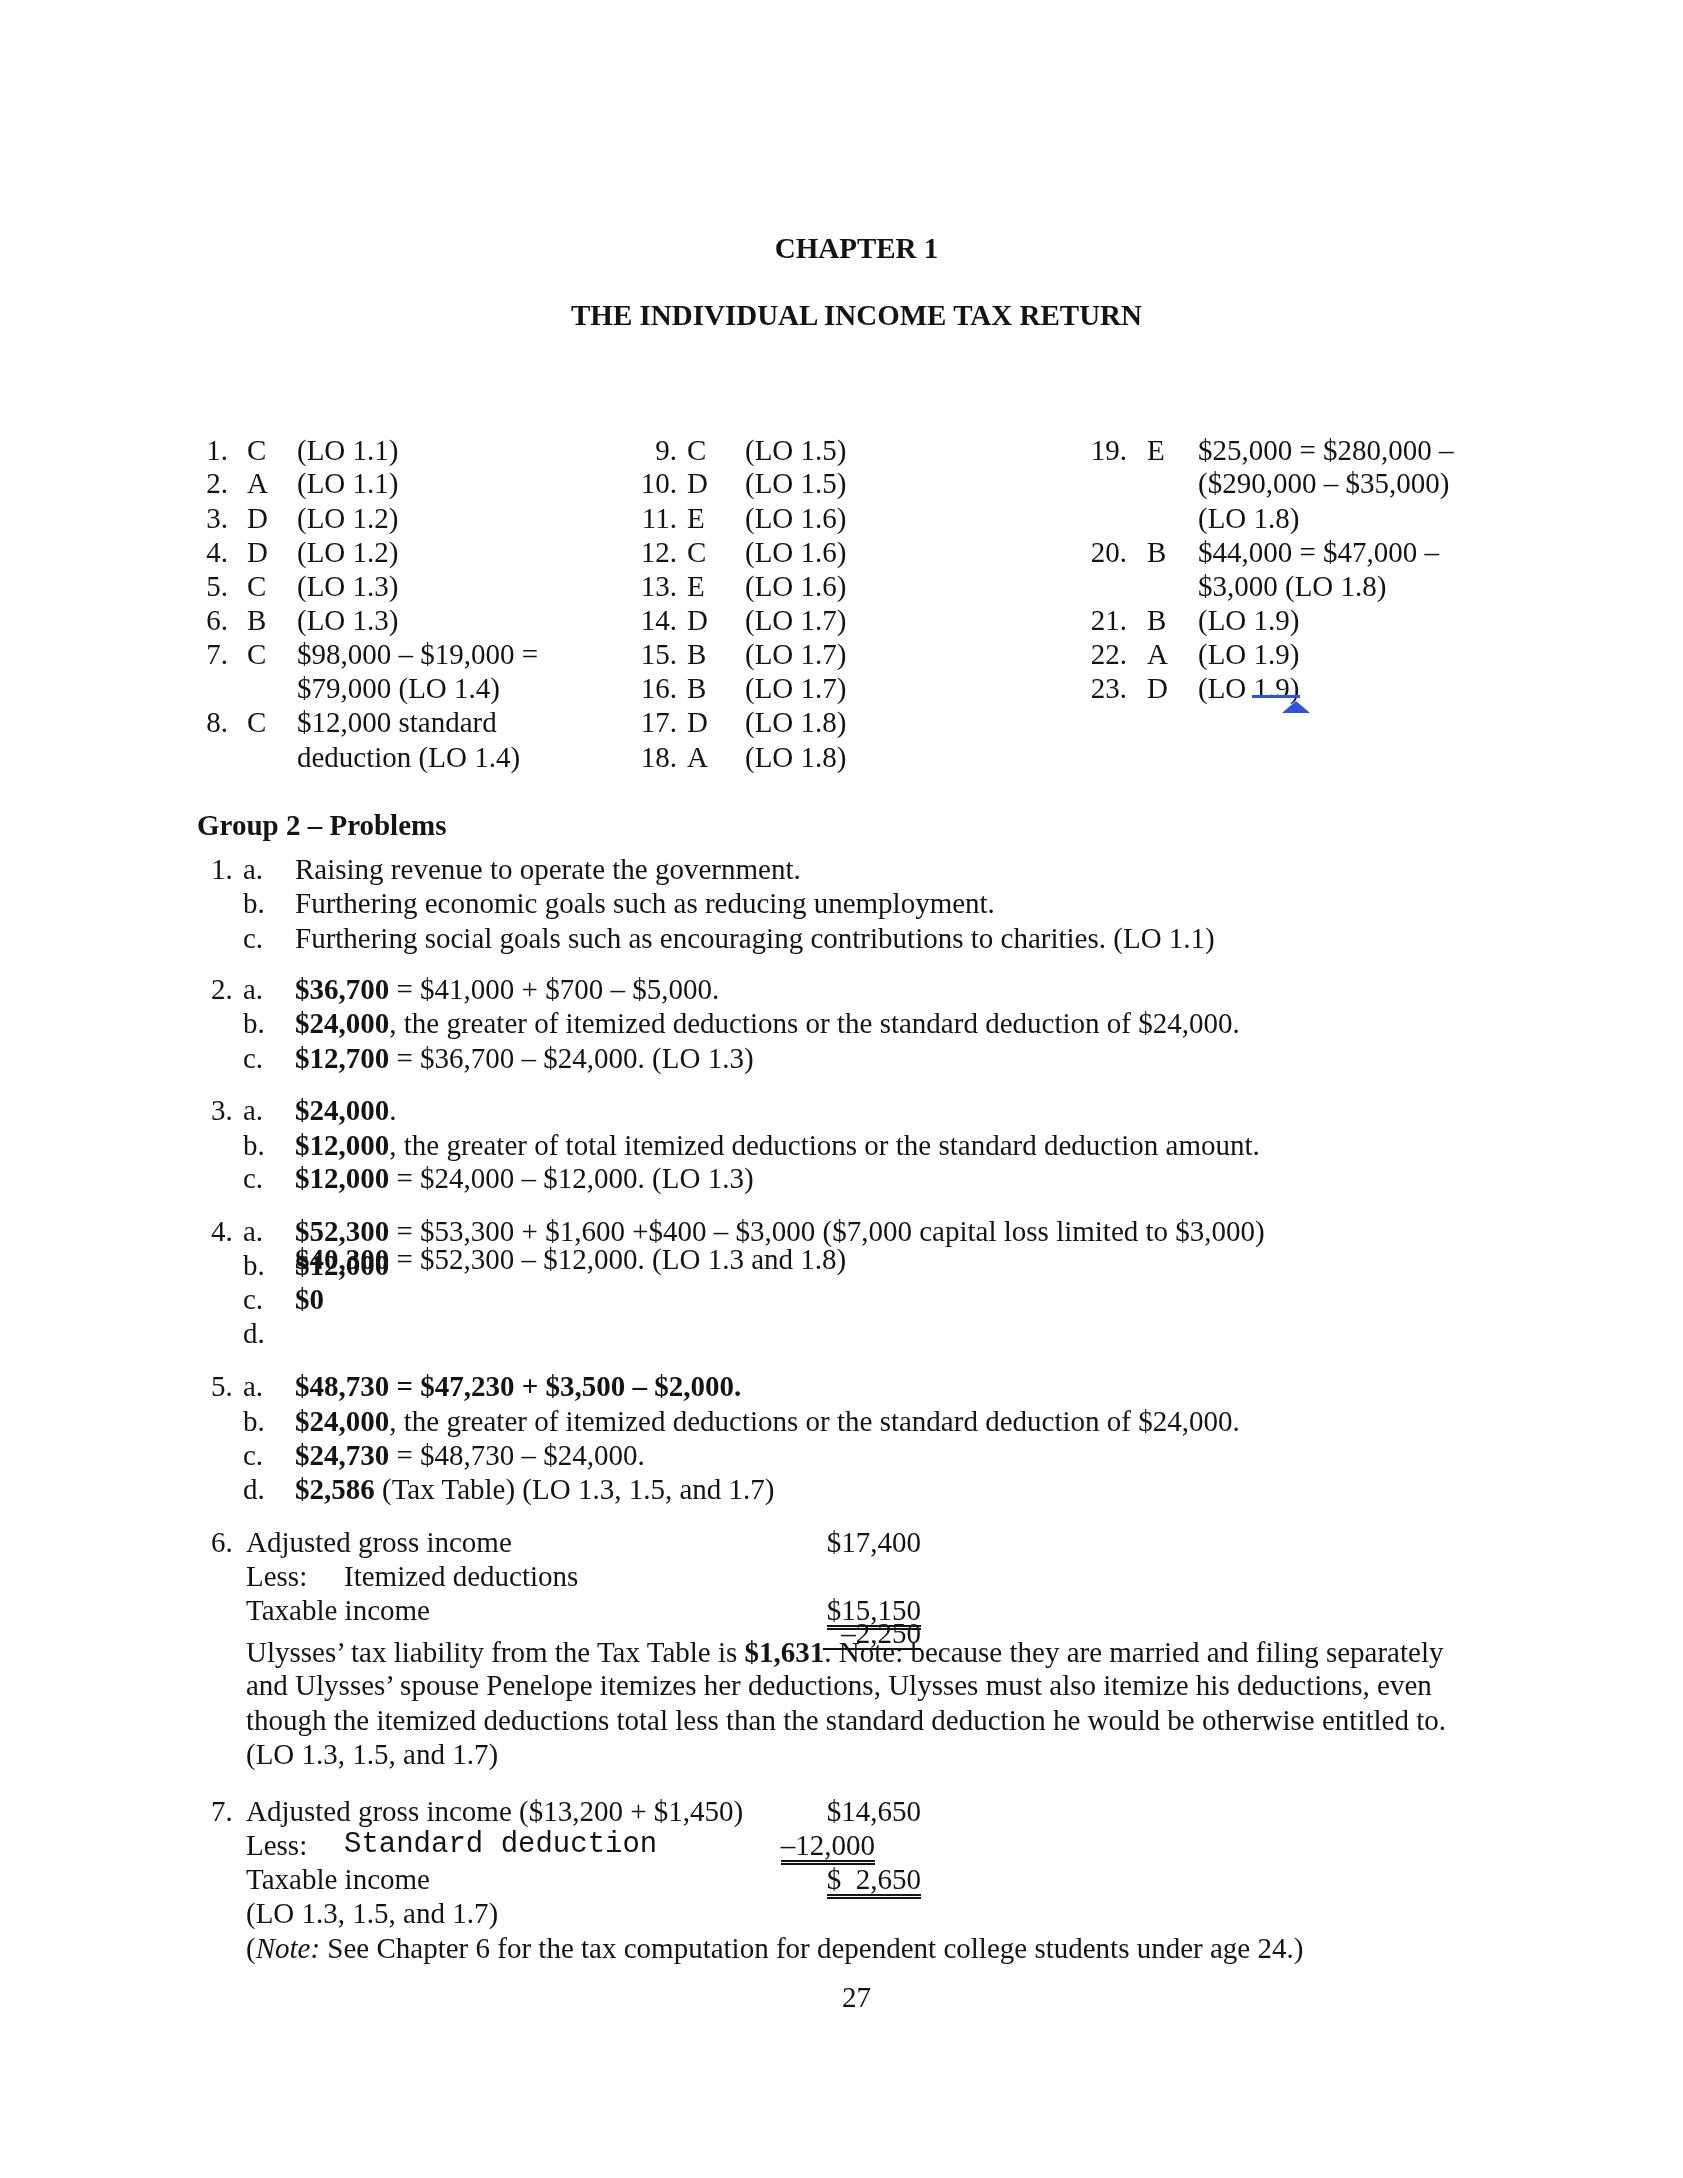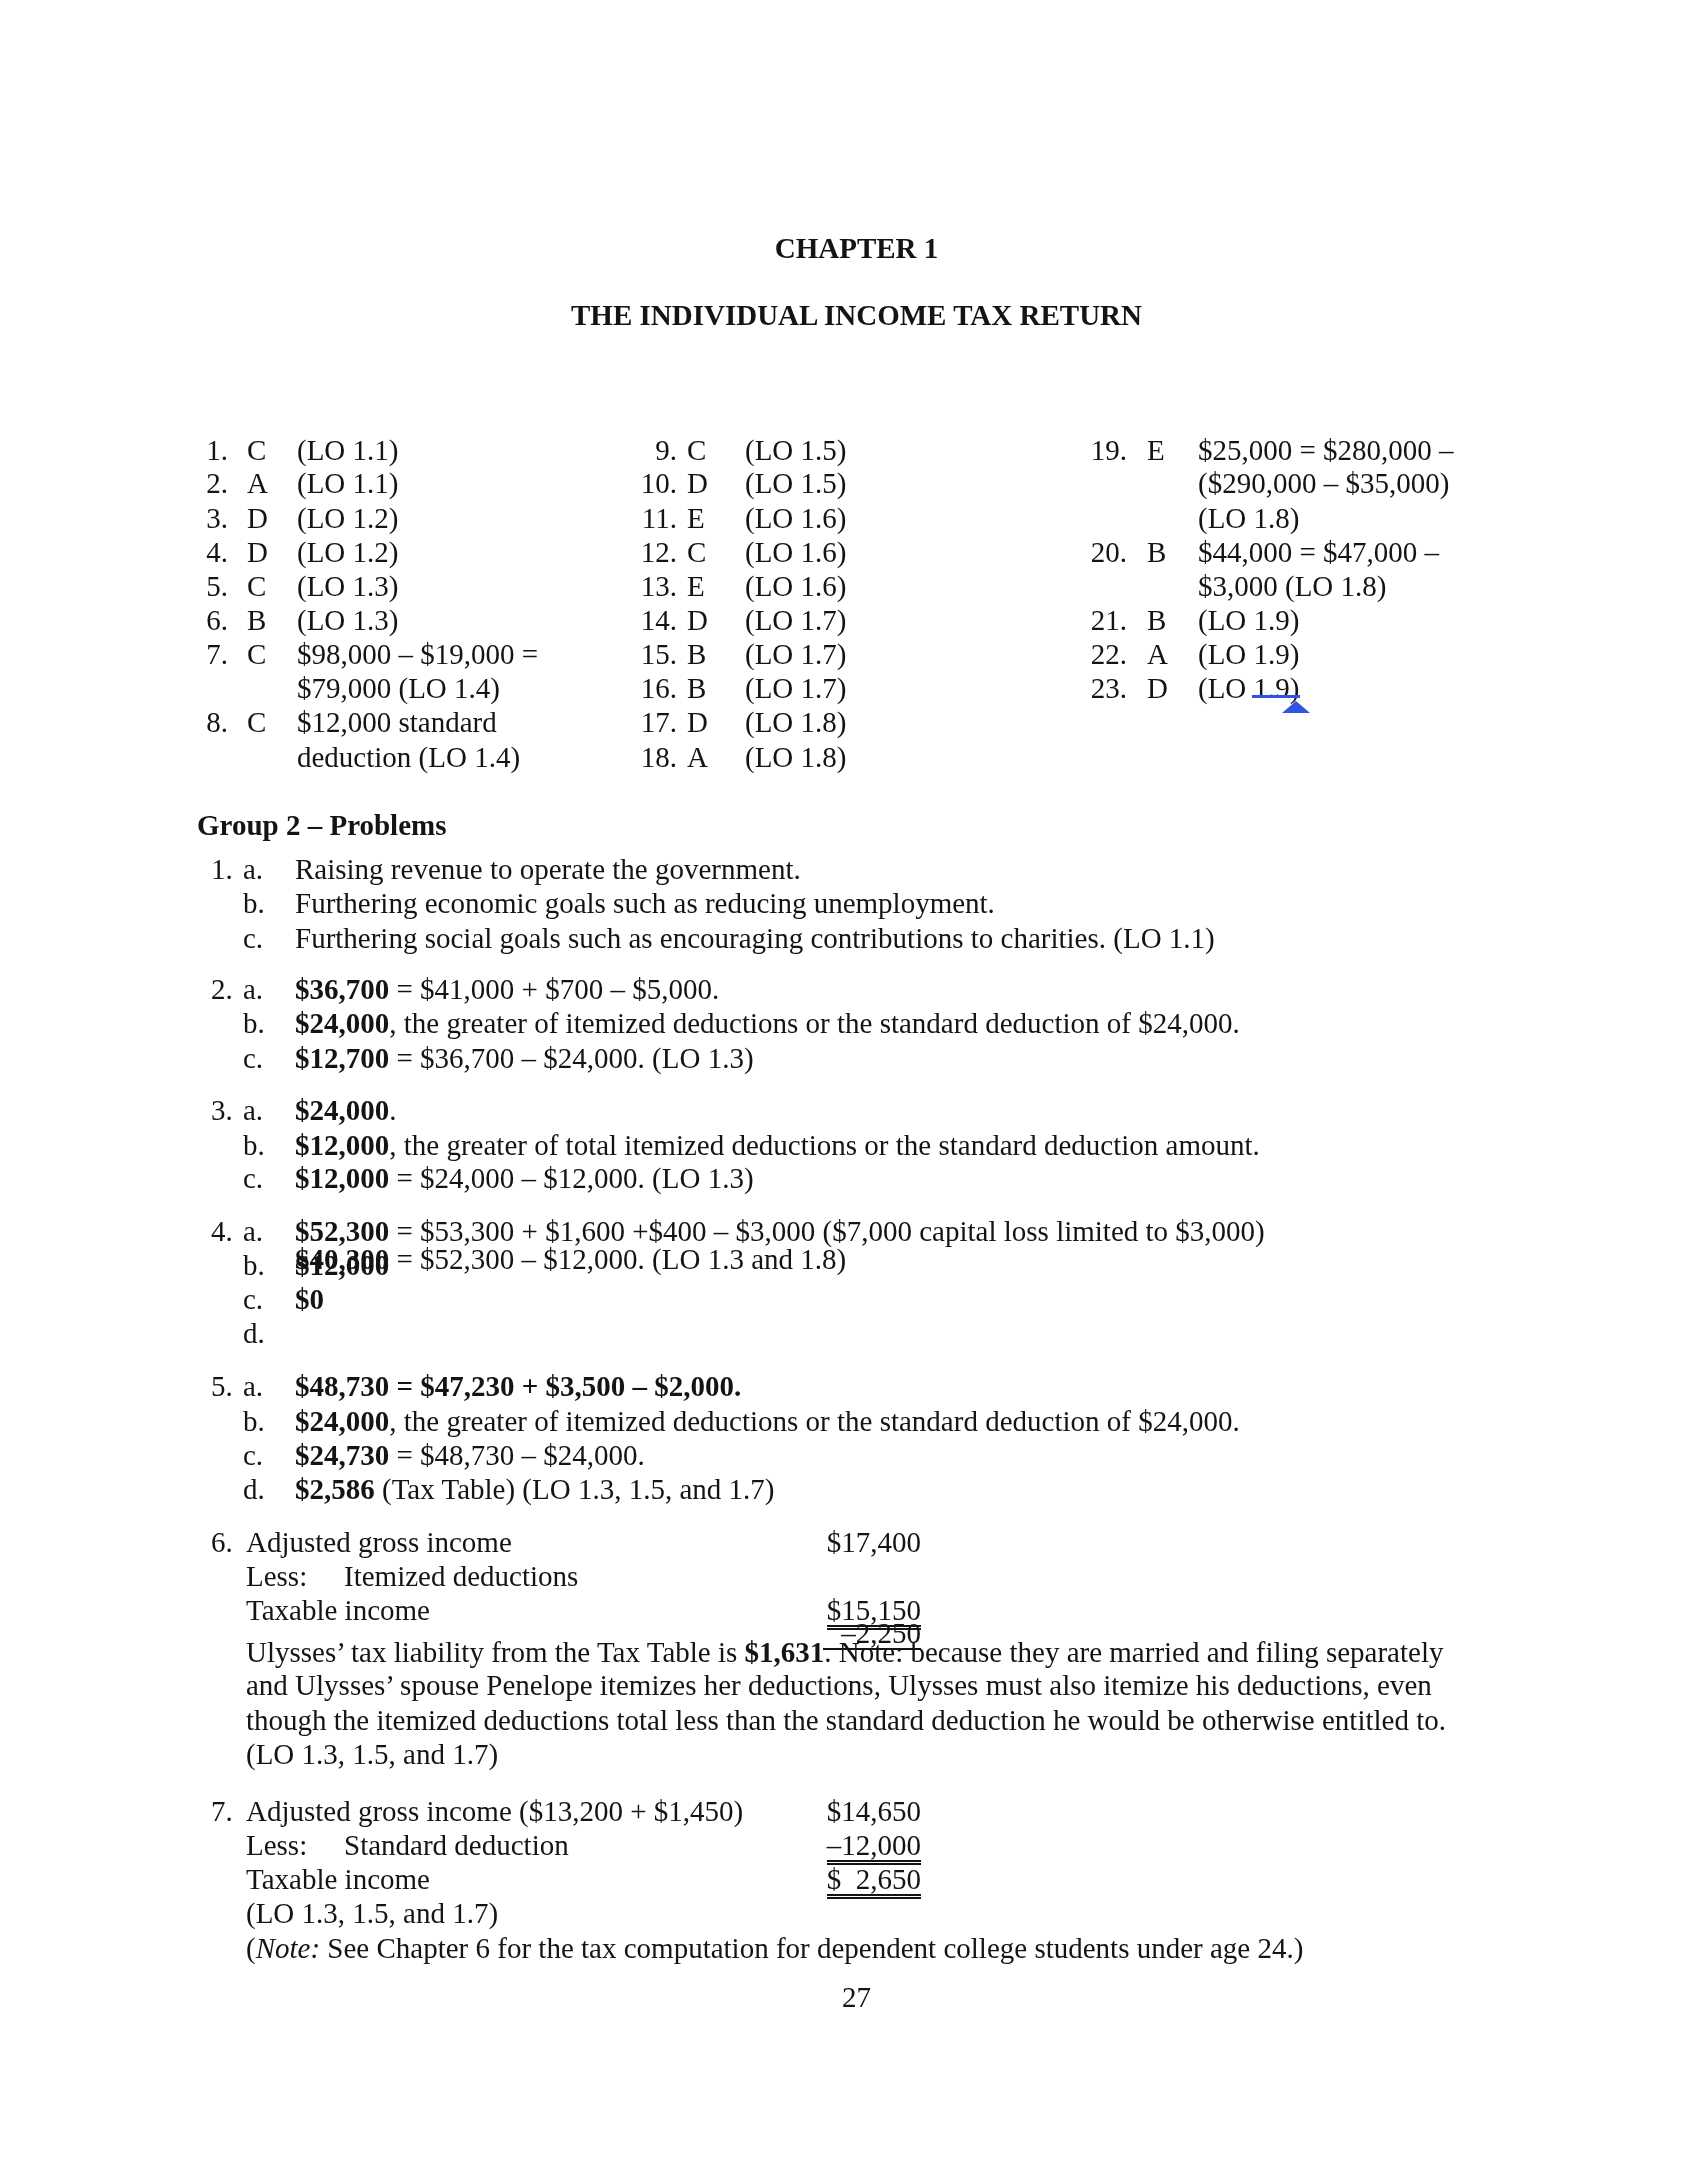--- a/index.html
+++ b/index.html
@@ -233,22 +233,22 @@
     <div class="abs" style="left:246px; top:1668px;">and Ulysses’ spouse Penelope itemizes her deductions, Ulysses must also itemize his deductions, even</div>
     <div class="abs" style="left:246px; top:1703px;">though the itemized deductions total less than the standard deduction he would be otherwise entitled to.</div>
     <div class="abs" style="left:246px; top:1737px;">(LO 1.3, 1.5, and 1.7)</div>
   </div>
 
   <div>
     <div class="abs" style="left:211px; top:1794px;">7.</div>
     <div class="abs" style="left:246px; top:1794px;">Adjusted gross income ($13,200 + $1,450)</div>
     <div class="amt" style="right:762px; top:1794px;">$14,650</div>
     <div class="abs" style="left:246px; top:1828px;">Less:</div>
-    <div class="abs" style="left:344px; top:1828px;">Standard deduction</div>
-    <div class="amt" style="right:762px; top:1828px;"><span class="ul2" style="display:inline-block; line-height:30px;">–12,000</span></div>
+    <div class="abs" style="left:344px; top:1828px;font-family:Liberation Mono, monospace;">Standard deduction</div>
+    <div class="amt" style="right:808px; top:1828px;"><span class="ul2" style="display:inline-block; line-height:30px;">–12,000</span></div>
     <div class="abs" style="left:246px; top:1862px;">Taxable income</div>
     <div class="amt" style="right:762px; top:1862px;"><span class="ul2" style="display:inline-block; line-height:30px; white-space:pre;">$  2,650</span></div>
     <div class="abs" style="left:246px; top:1896px;">(LO 1.3, 1.5, and 1.7)</div>
     <div class="abs" style="left:246px; top:1931px;"><span>(</span><span class="i">Note:</span><span> See Chapter 6 for the tax computation for dependent college students under age 24.)</span></div>
   </div>
 
   <div class="abs center" style="top:1980px;">27</div>
 
 </div>
 

